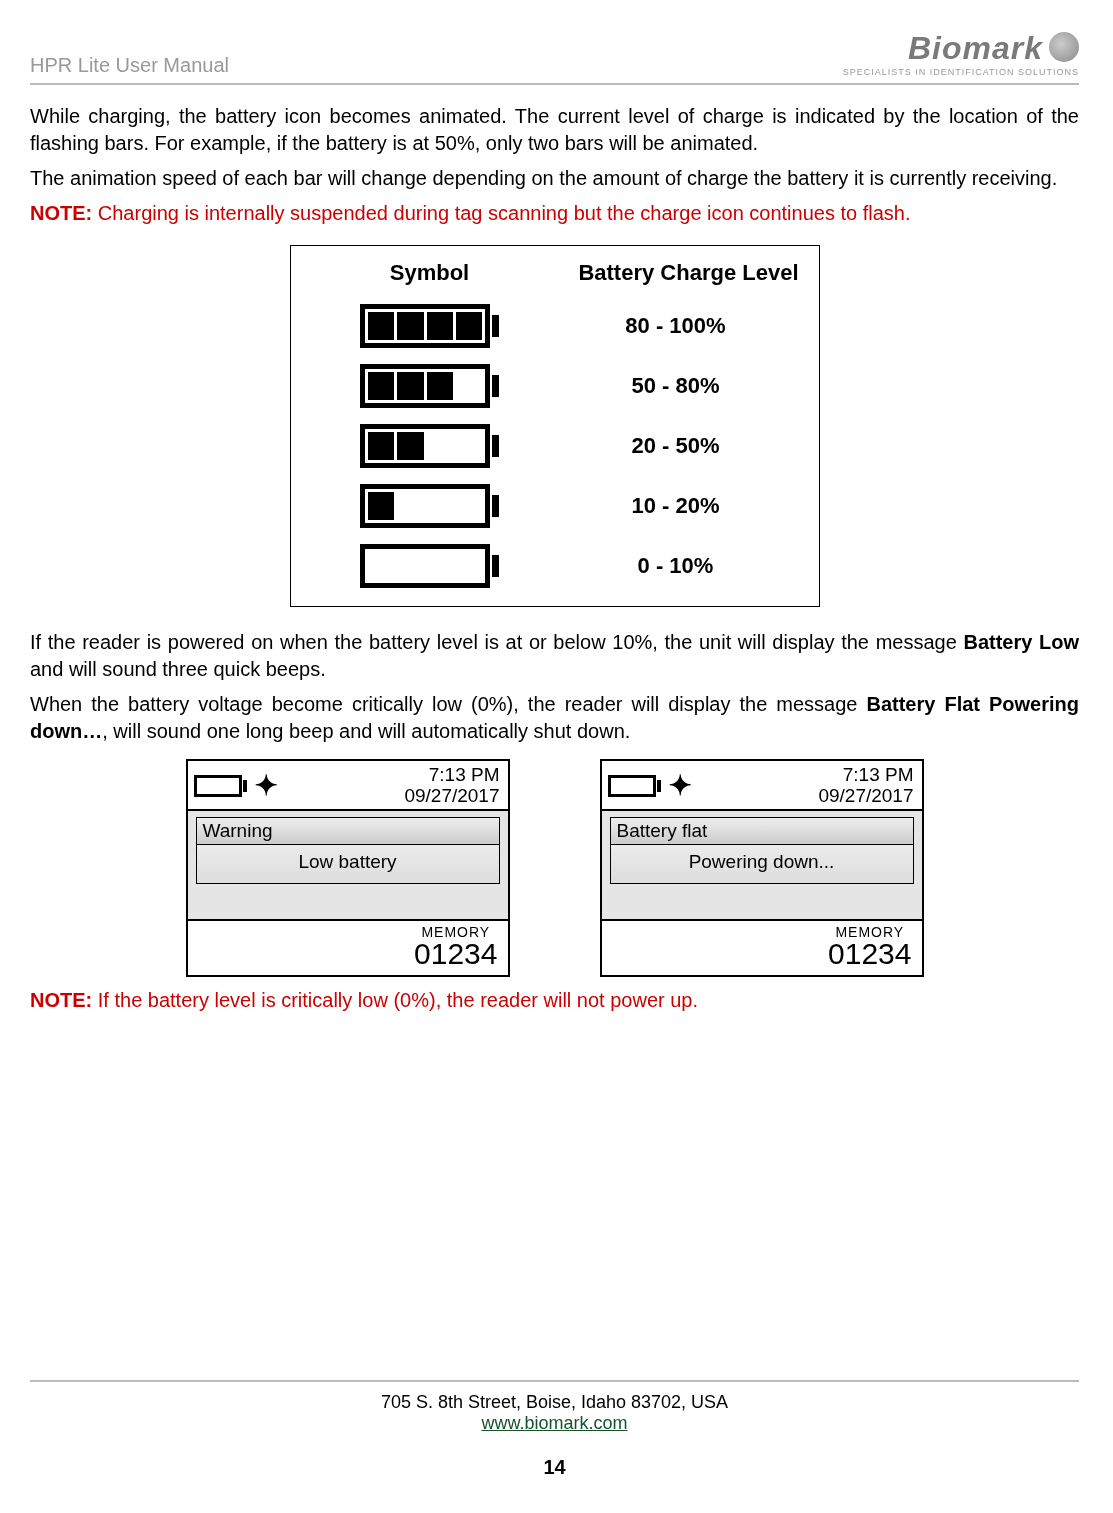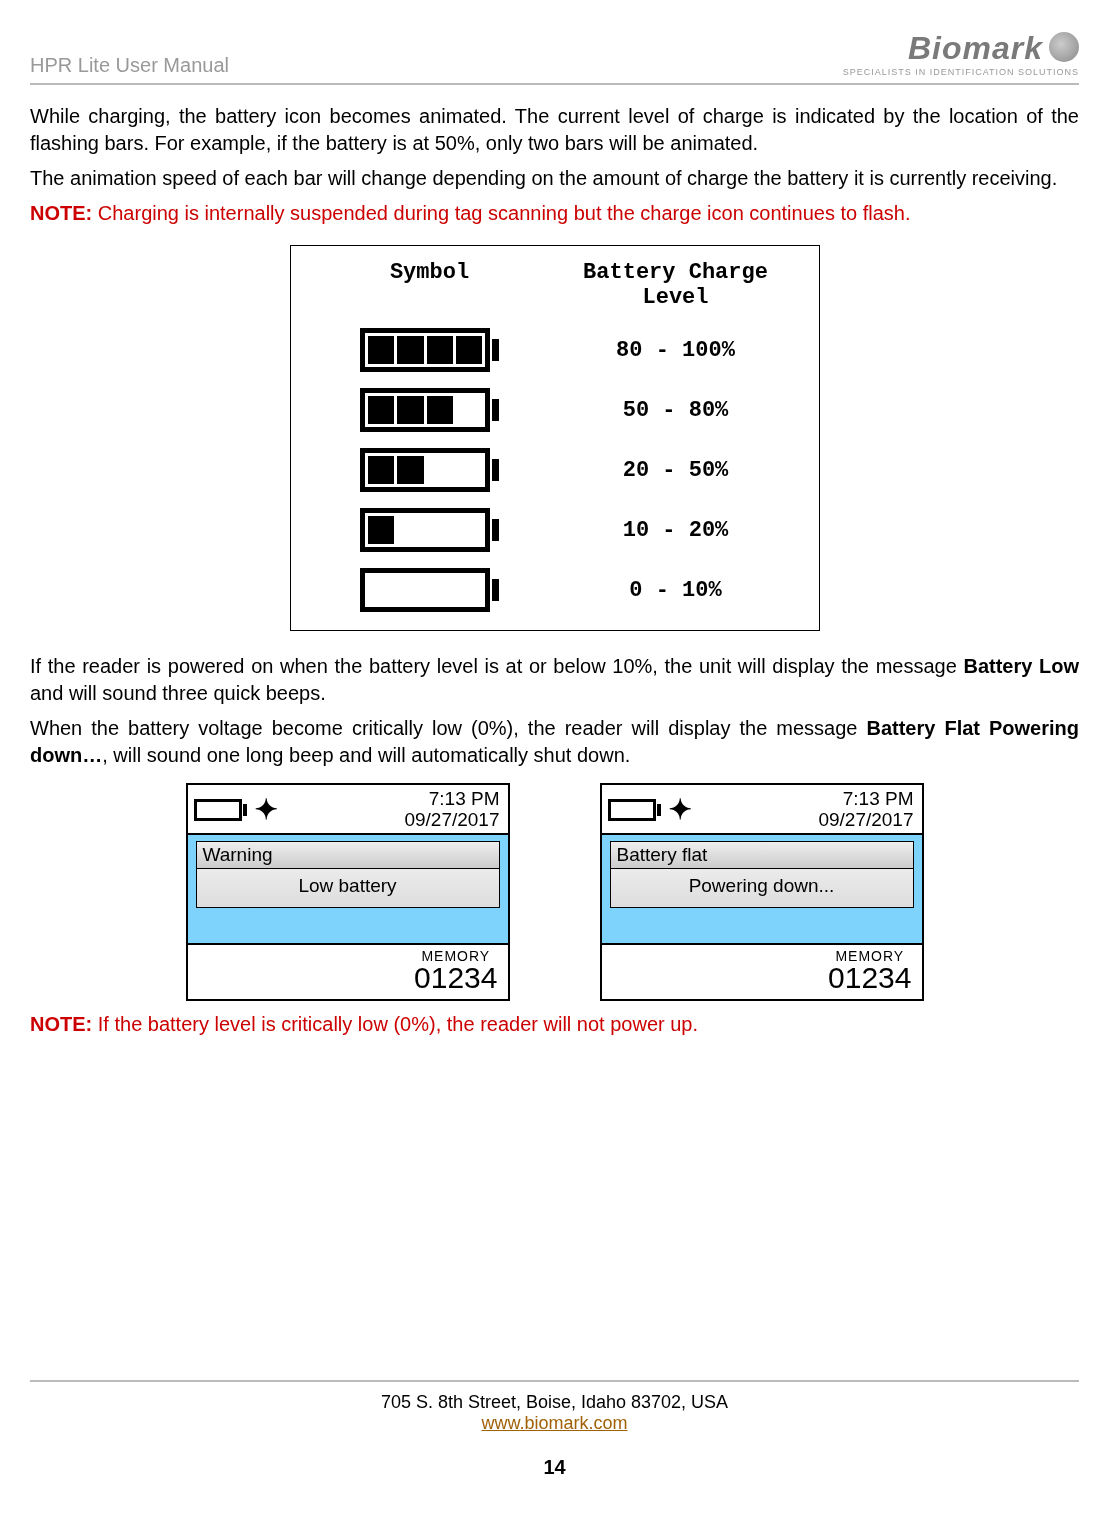--- a/index.html
+++ b/index.html
@@ -65,30 +65,29 @@
     margin-bottom: 8px;
   }
   .note-red { color: #cc0000; }
   .bold { font-weight: bold; }
   .symbol-table {
     width: 530px;
     margin: 18px auto 22px auto;
     border: 1px solid #000;
     padding: 14px 20px 18px 16px;
     box-sizing: border-box;
-    font-family: Liberation Mono, monospace;
   }
   .sym-header {
     display:flex;
     font-size:22px;
     font-weight:bold;
     margin-bottom:18px;
   }
   .sym-header .col1 { flex:1; text-align:center; }
-  .sym-header .col2 { flex:1; text-align:center; }
+  .sym-header .col2 { flex:1; text-align:right; }
   .sym-row {
     display:flex;
     align-items:center;
     margin-bottom:16px;
   }
   .sym-row:last-child { margin-bottom:0; }
   .sym-row .col1 { flex:1; display:flex; justify-content:center; }
   .sym-row .col2 { flex:1; text-align:center; font-size:22px; font-weight:bold; }
   .battery {
     display:inline-flex;
@@ -142,21 +141,21 @@
     font-size:28px; font-weight:bold;
     line-height:1;
   }
   .screen-time {
     text-align:right; font-size:19px; line-height:1.1;
     font-family: Arial, sans-serif;
   }
   .screen-mid {
     height:108px;
     position:relative;
-    background:#7dd3fc;
+    background:#e5e5e5;
   }
   .dialog {
     position:absolute;
     left:8px; right:8px; top:6px;
     border:1px solid #000;
     background:linear-gradient(#f5f5f5,#ddd);
   }
   .dialog-title {
     font-size:19px;
     padding:2px 6px 2px 6px;
@@ -184,21 +183,21 @@
     position:absolute;
     bottom:34px;
     left:30px; right:30px;
     text-align:center;
   }
   .footer-rule {
     border-top:2px solid #bbb;
     margin-bottom:10px;
   }
   .footer-addr { color:#000000; font-size:18px; }
-  .footer-link { color:#a16207; text-decoration:underline; font-size:18px; }
+  .footer-link { color:#14532d; text-decoration:underline; font-size:18px; }
   .page-num { margin-top:22px; font-weight:bold; font-size:20px; }
 </style>
 </head>
 <body>
 
 <div class="page">
   <div class="header">
     <div class="header-title">HPR Lite User Manual</div>
     <div class="logo">
       <div class="logo-main">Biomark</div>

